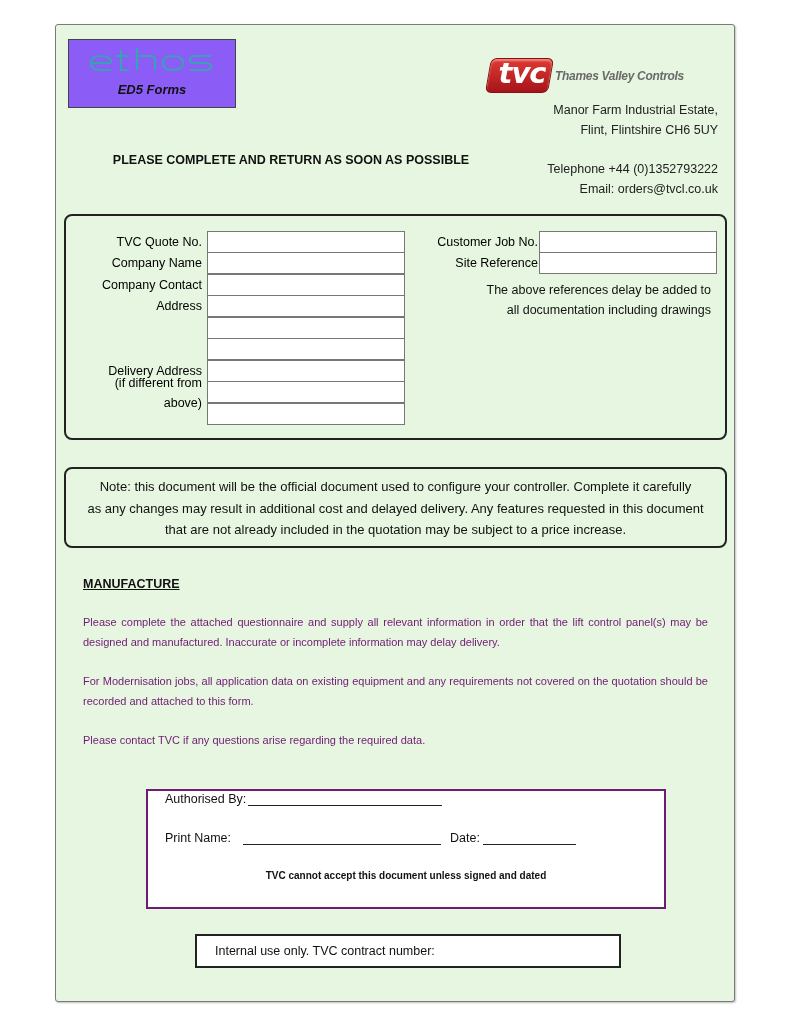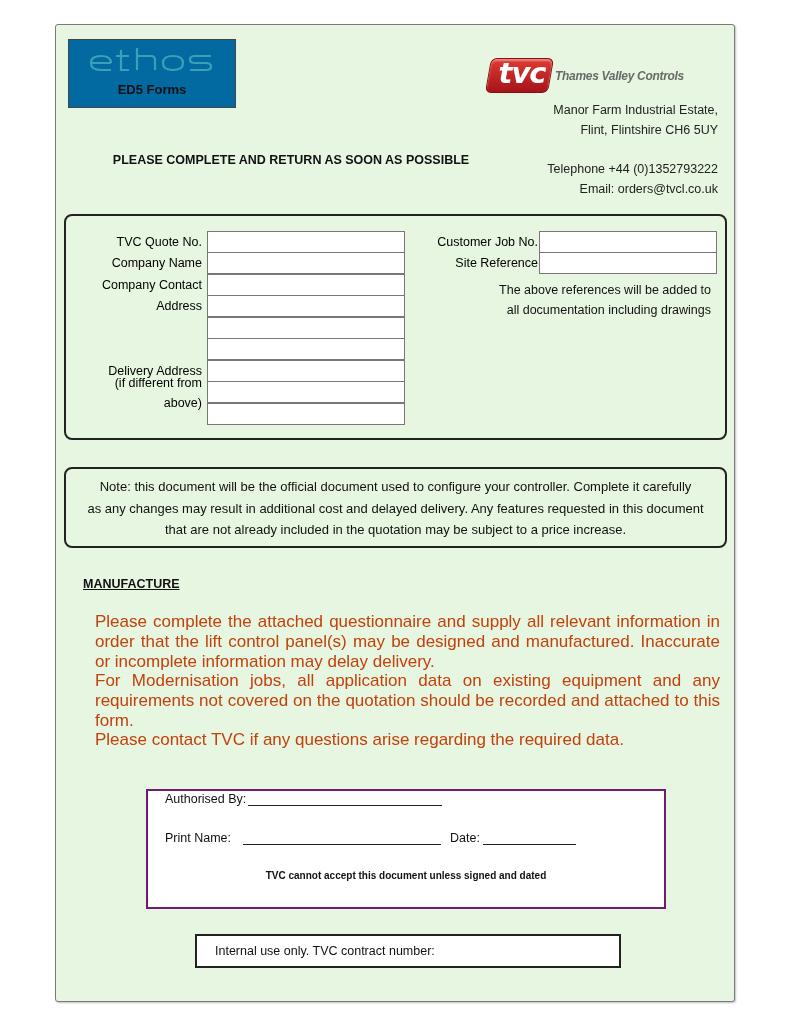--- a/index.html
+++ b/index.html
@@ -7,21 +7,21 @@
   body { position: relative; font-family: "Liberation Sans", sans-serif; color: #111; }
 
   .page {
     position: absolute; left: 55px; top: 24px; width: 680px; height: 978px;
     background: #e7f6e0; border: 1.5px solid #7a7a7a; border-radius: 3px;
     box-shadow: 1px 1px 2px rgba(0,0,0,0.25);
   }
 
   .ethos-box {
     position: absolute; left: 12px; top: 14px; width: 168px; height: 69px;
-    background: #0369a1; border: 1px solid #444;
+    background: #8b5cf6; border: 1px solid #444; font-style: italic;
   }
   .ethos-logo { position: absolute; left: 20px; top: 6px; width: 126px; height: 30px; }
   .ethos-sub {
     position: absolute; left: 0; width: 100%; top: 42px; text-align: center;
     font-weight: bold; font-size: 13px; color: #111;
   }
 
   .tvc-logo { position: absolute; left: 432px; top: 33px; width: 242px; height: 38px; padding-left: 44px; }
   .tvc-badge {
     position: absolute; left: 0; top: 0; width: 63px; height: 35px;
@@ -61,22 +61,22 @@
   .note-text {
     position: absolute; left: 0; width: 100%; top: 7px; text-align: center;
     font-weight: normal; font-size: 13px; line-height: 21.5px; color: #111;
   }
 
   .req-title {
     position: absolute; left: 27px; top: 552px; font-weight: bold; font-size: 12.5px;
     text-decoration: underline; color: #111;
   }
   .req-para {
-    position: absolute; left: 27px; width: 625px; font-size: 17px; line-height: 20px;
-    color: #c2410c; text-align: justify; margin-left: 12px;
+    position: absolute; left: 27px; width: 625px; font-size: 11px; line-height: 20px;
+    color: #701a75; text-align: justify;
   }
 
   .sign-box {
     position: absolute; left: 90px; top: 764px; width: 520px; height: 120px;
     background: #fff; border: 2px solid #701a75;
   }
   .sign-label { position: absolute; font-size: 12.5px; color: #111; white-space: nowrap; }
   .sign-line { position: absolute; border-bottom: 1px solid #222; height: 14px; }
   .sign-warning {
     position: absolute; left: 0; width: 100%; top: 79px; text-align: center;
@@ -141,21 +141,21 @@
     <input class="f-input" style="left: 141px; top: 144px; width: 198px;" value="">
     <input class="f-input" style="left: 141px; top: 165px; width: 198px;" value="">
     <input class="f-input" style="left: 141px; top: 187px; width: 198px;" value="">
 
     <div class="f-label" style="right:187px; top:19px;">Customer Job No.</div>
     <div class="f-label" style="right:187px; top:40px;">Site Reference</div>
     <input class="f-input" style="left: 473px; top: 15px; width: 178px;" value="">
     <input class="f-input" style="left: 473px; top: 36px; width: 178px;" value="">
 
     <div class="ref-note" style="top:64px;">
-      <div>The above references will be added to</div>
+      <div>The above references delay be added to</div>
       <div>all documentation including drawings</div>
     </div>
   </div>
 
   <div class="panel" style="left:8px; top:442px; width:663px; height:81px;">
     <div class="note-text">
       <div>Note:  this document will be the official document used to configure your controller.  Complete it carefully</div>
       <div>as any changes may result in additional cost and delayed delivery.  Any features requested in this document</div>
       <div>that are not already included in the quotation may be subject to a price increase.</div>
     </div>

